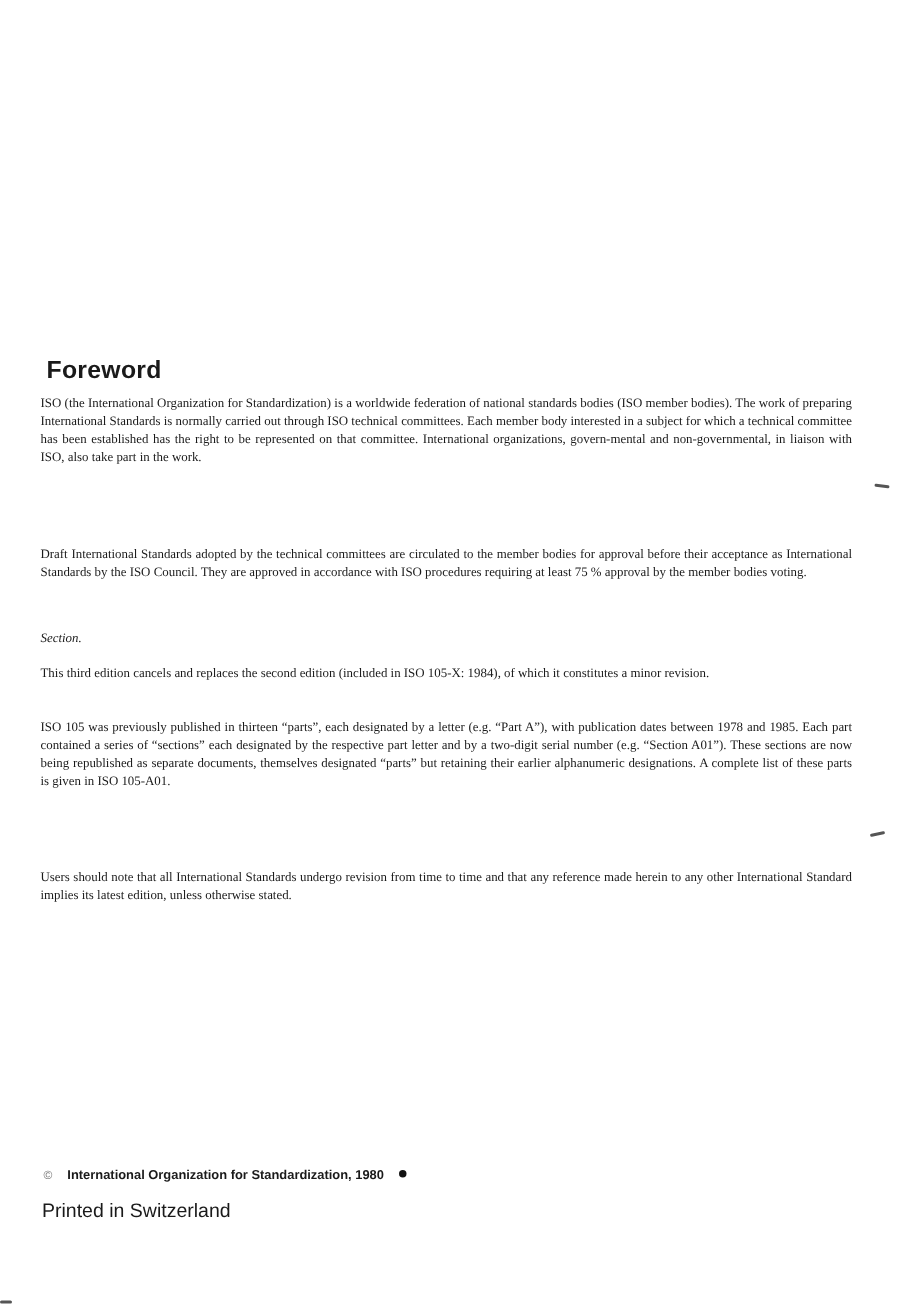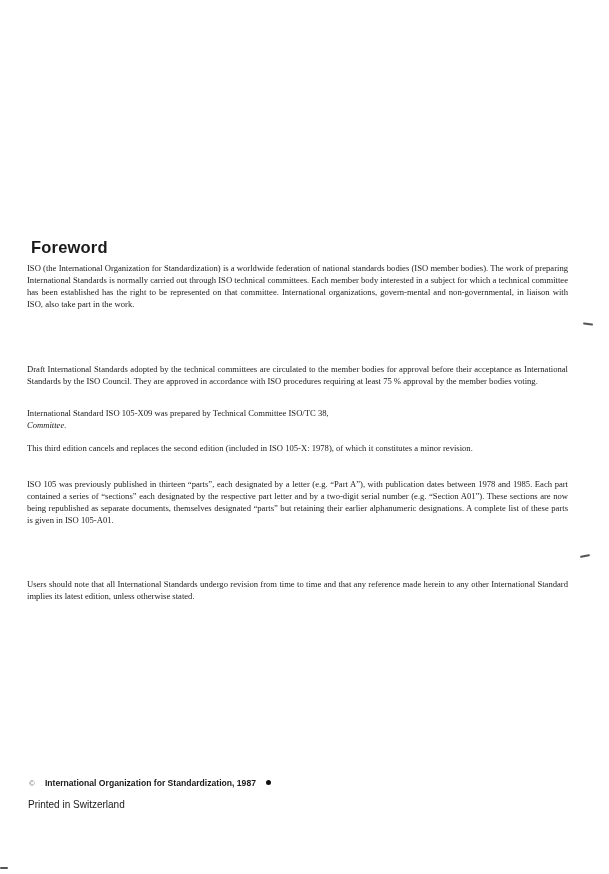--- a/index.html
+++ b/index.html
@@ -8,43 +8,43 @@
   .heading { position:absolute; left:27px; top:234px; font-size:16.5px; font-weight:bold;
              letter-spacing:0.2px; margin:4px; }
   .para { position:absolute; left:27px; width:541px; font-size:8.6px; line-height:11.9px;
           text-align:justify; margin:0;font-family:Liberation Serif, serif; }
   .para .ital { font-style:italic; }
   .mark { position:absolute; width:10px; height:2px; background:#555; border-radius:1px; }
   .footer1 { position:absolute; left:29px; top:778px; font-size:8.6px; font-weight:bold; }
   .footer1 .copy { font-weight:normal; color:#777; margin-right:10px; font-size:8px; }
   .footer1 .dot { display:inline-block; width:5px; height:5px; border-radius:50%; background:#111;
                   margin-left:10px; vertical-align:middle; position:relative; top:-1px; }
-  .footer2 { position:absolute; left:28px; top:799px; font-size:10px; }
+  .footer2 { position:absolute; left:28px; top:799px; font-size:13px; }
 </style>
 </head>
 <body>
 
 <h1 class="heading">Foreword</h1>
 
 <p class="para" style="top:263px;">ISO (the International Organization for Standardization) is a worldwide federation of national standards bodies (ISO member bodies). The work of preparing International Standards is normally carried out through ISO technical committees. Each member body interested in a subject for which a technical committee has been established has the right to be represented on that committee. International organizations, govern-mental and non-governmental, in liaison with ISO, also take part in the work.</p>
 
 <p class="para" style="top:364px;">Draft International Standards adopted by the technical committees are circulated to the member bodies for approval before their acceptance as International Standards by the ISO Council. They are approved in accordance with ISO procedures requiring at least 75 % approval by the member bodies voting.</p>
 
 <p class="para" style="top:408px; text-align:left;">
-  <span>International Standard ISO 105-X09 was prepared by Technical Committee ISO/TC 38,</span><br>
-  <span class="ital">Committee.</span>
+  <br>
+  <span class="ital">Section.</span>
 </p>
 
-<p class="para" style="top:443px;">This third edition cancels and replaces the second edition (included in ISO 105-X: 1978), of which it constitutes a minor revision.</p>
+<p class="para" style="top:443px;">This third edition cancels and replaces the second edition (included in ISO 105-X: 1984), of which it constitutes a minor revision.</p>
 
 <p class="para" style="top:479px;">ISO 105 was previously published in thirteen “parts”, each designated by a letter (e.g. “Part A”), with publication dates between 1978 and 1985. Each part contained a series of “sections” each designated by the respective part letter and by a two-digit serial number (e.g. “Section A01”). These sections are now being republished as separate documents, themselves designated “parts” but retaining their earlier alphanumeric designations. A complete list of these parts is given in ISO 105-A01.</p>
 
 <p class="para" style="top:579px;">Users should note that all International Standards undergo revision from time to time and that any reference made herein to any other International Standard implies its latest edition, unless otherwise stated.</p>
 
 <div class="mark" style="left:583px; top:323px; transform:rotate(8deg);"></div>
 <div class="mark" style="left:580px; top:555px; transform:rotate(-12deg);"></div>
 <div class="mark" style="left:0px; top:867px; width:8px;"></div>
 
 <div class="footer1">
-  <span class="copy">©</span><span>International Organization for Standardization, 1987</span><span class="dot"></span>
+  <span class="copy">©</span><span>International Organization for Standardization, 1980</span><span class="dot"></span>
 </div>
 
 <div class="footer2">Printed in Switzerland</div>
 
 </body></html>

